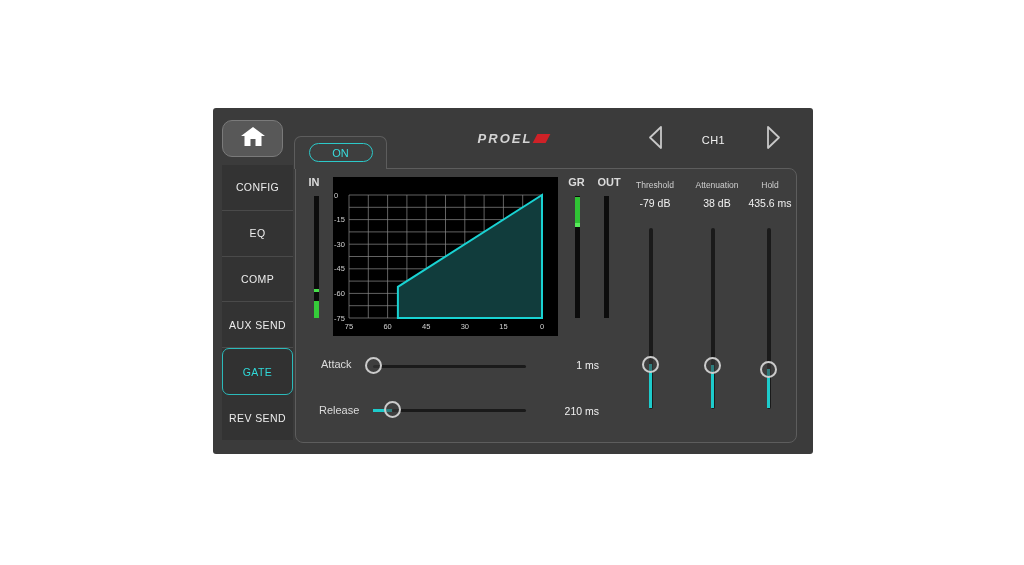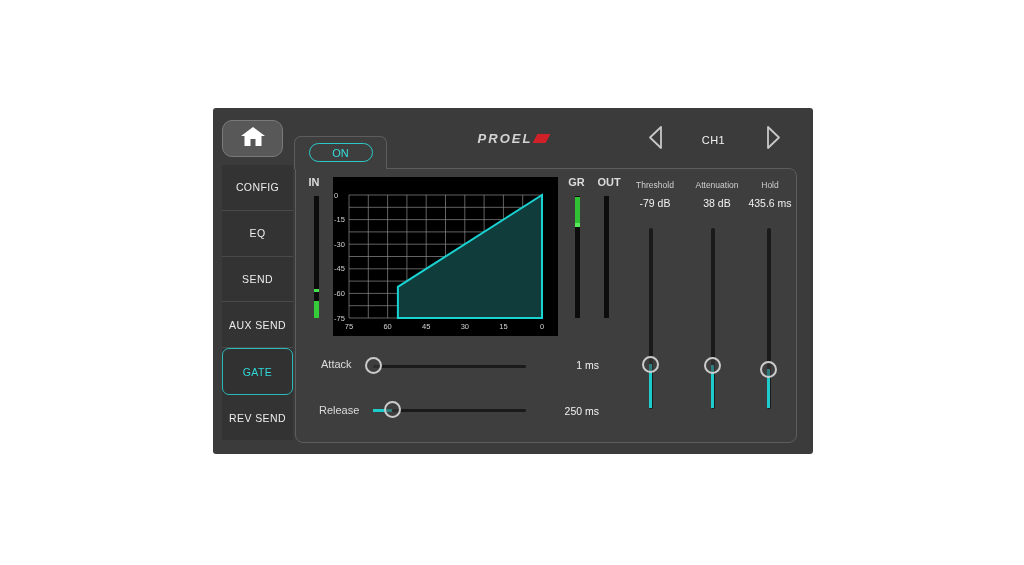--- a/index.html
+++ b/index.html
@@ -80,21 +80,21 @@
     <div class="channel">CH1</div>
     <div class="nav-arrow nav-next">
       <svg width="22" height="27" viewBox="0 0 22 27">
         <path d="M6 3 L17 13.5 L6 24 Z" fill="none" stroke="#c8c8c8" stroke-width="1.8" stroke-linejoin="round"></path>
       </svg>
     </div>
 
     <div class="sidebar">
       <div class="side-item">CONFIG</div>
       <div class="side-item">EQ</div>
-      <div class="side-item">SEND</div>
+      <div class="side-item">COMP</div>
       <div class="side-item">AUX SEND</div>
       <div class="side-item active">GATE</div>
       <div class="side-item">REV SEND</div>
     </div>
 
     <div class="tab">
       <div class="on-pill">ON</div>
     </div>
 
     <div class="content">
@@ -184,17 +184,17 @@
 
       <div class="h-label" style="left:25px;top:189px;">Attack</div>
       <div class="h-track" style="left:77px;top:196px;width:153px;"></div>
       <div class="h-knob" style="left:69px;top:188px;"></div>
       <div class="h-value" style="left:243px;top:190px;">1 ms</div>
 
       <div class="h-label" style="left:23px;top:235px;">Release</div>
       <div class="h-cyan" style="left:77px;top:240px;width:19px;"></div>
       <div class="h-track" style="left:96px;top:240px;width:134px;"></div>
       <div class="h-knob" style="left:88px;top:232px;"></div>
-      <div class="h-value" style="left:243px;top:236px;">250 ms</div>
+      <div class="h-value" style="left:243px;top:236px;">210 ms</div>
 
     </div>
   </div>
 </div>
 
 </body></html>

